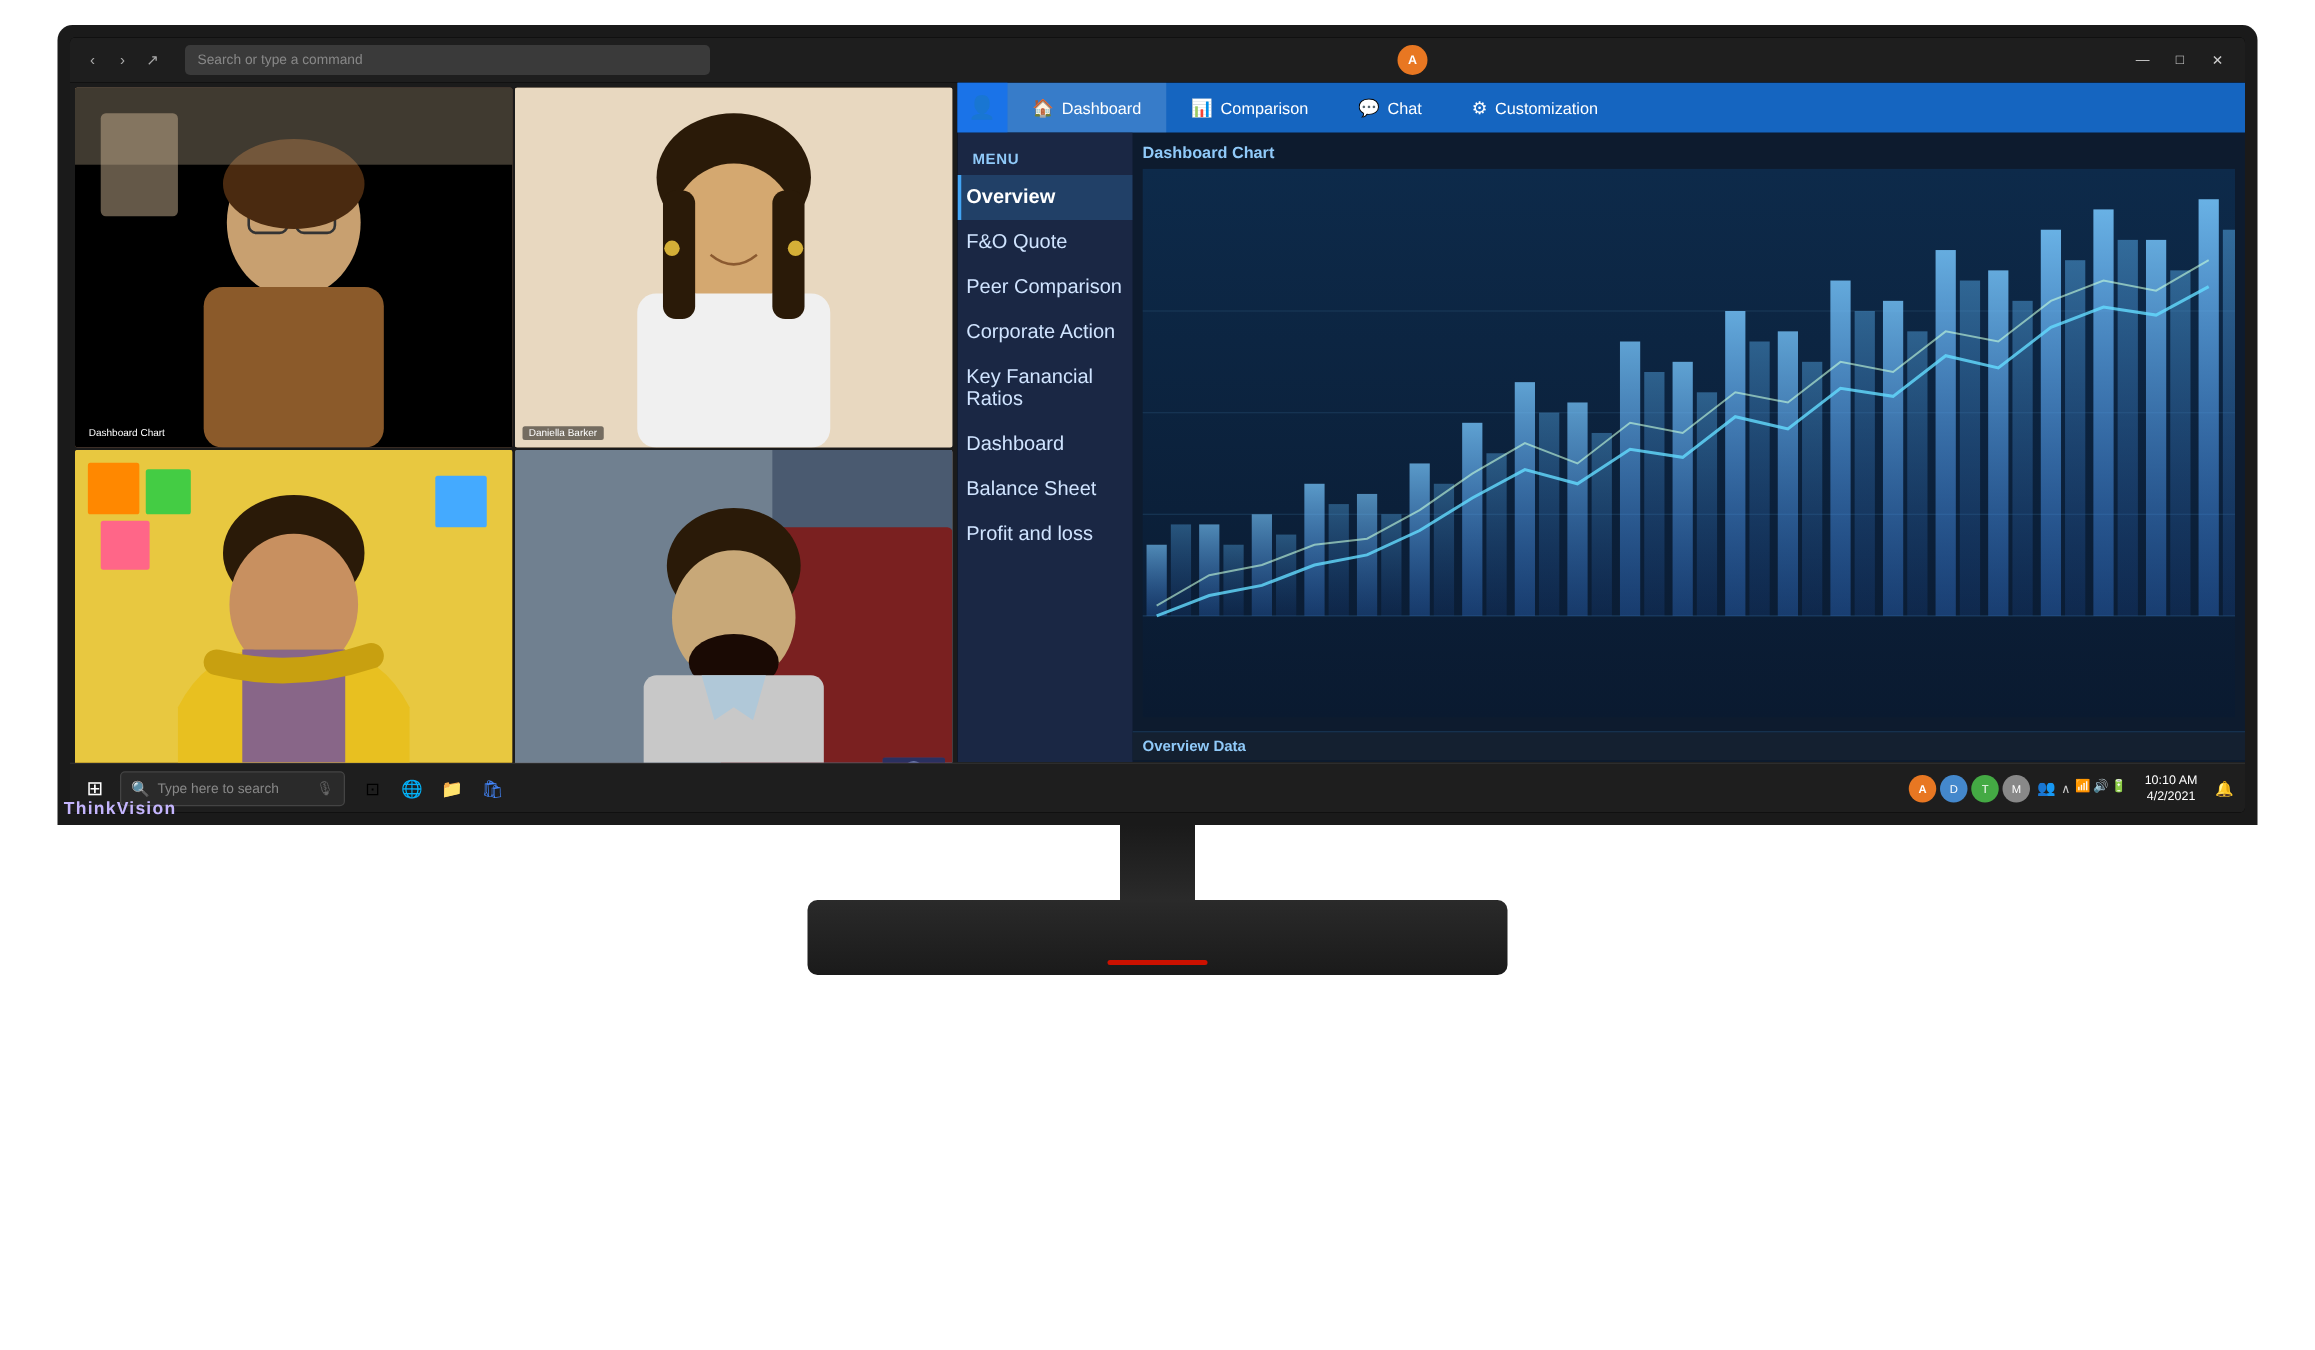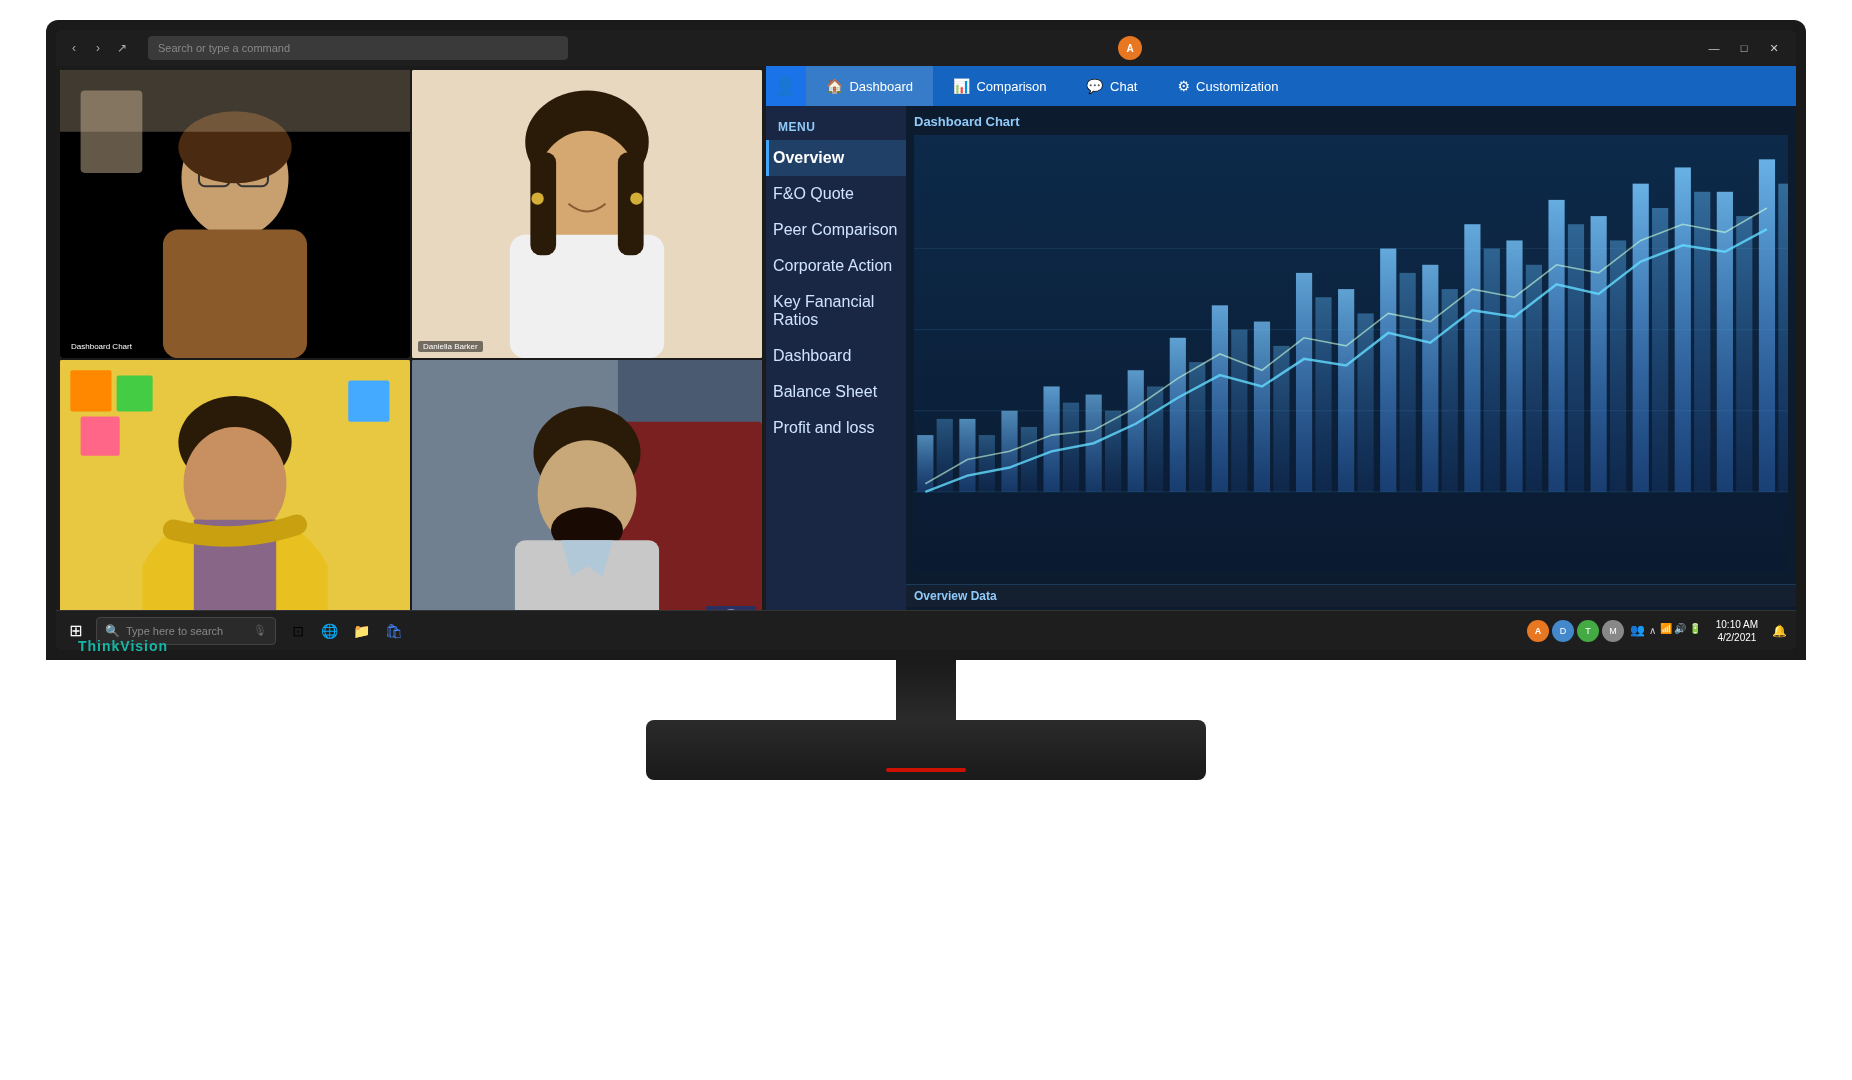--- a/index.html
+++ b/index.html
@@ -469,22 +469,22 @@
       transform: translateX(-50%);
       width: 80px;
       height: 4px;
       background: #cc1100;
       border-radius: 2px;
     }
 
     .thinkvision-brand {
       position: absolute;
       bottom: 6px;
-      left: 32px;
-      color: #14b8a6;
+      left: 5px;
+      color: #c4b5fd;
       font-size: 14px;
       font-weight: bold;
       letter-spacing: 1px;
     }
   </style>
 </head>
 <body>
 
 <div class="monitor-outer">
 

